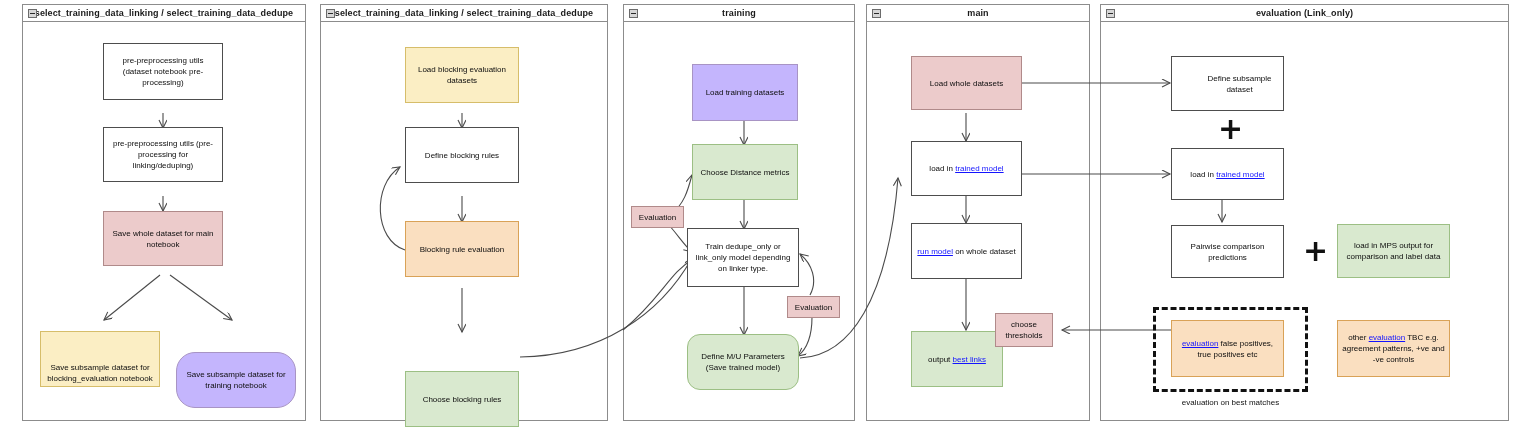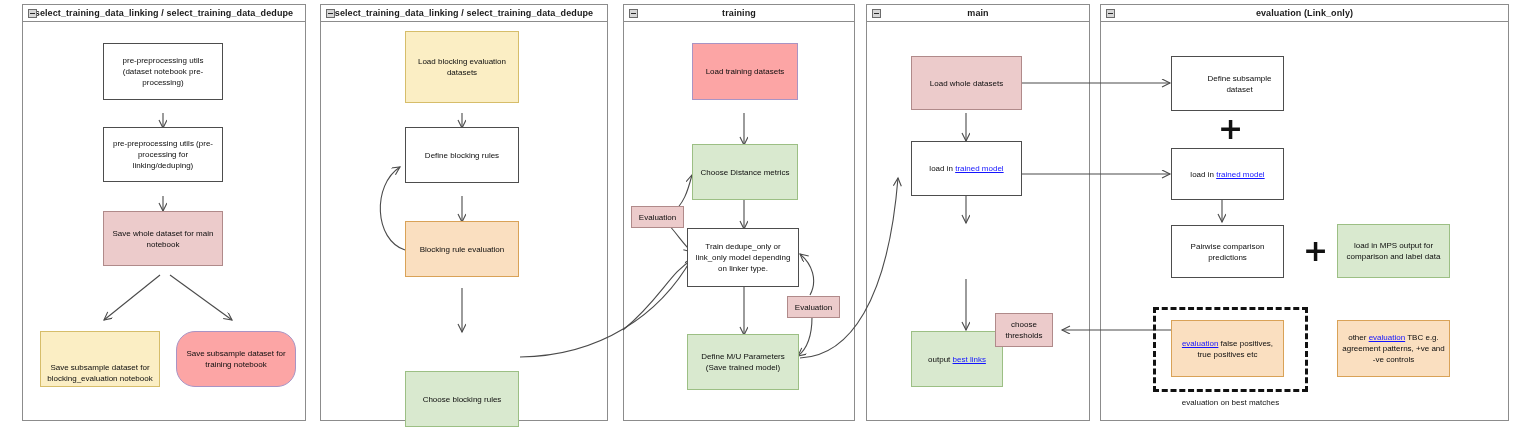--- a/index.html
+++ b/index.html
@@ -69,21 +69,21 @@
     text-align: center;
     font-size: 8px;
     line-height: 11px;
     color: #0d0d0d;
     padding: 2px 4px;
     z-index: 3;
   }
   .node-white  { background:#ffffff; border-color:#4d4d4d; }
   .node-red    { background:#eccbcb; border-color:#b08a8a; }
   .node-yellow { background:#fbeec4; border-color:#d6bd6a; }
-  .node-purple { background:#fca5a5; border-color:#a894c4; }
+  .node-purple { background:#c4b5fd; border-color:#a894c4;margin-top:21px; }
   .node-orange { background:#fadfc0; border-color:#d9a257; }
   .node-green  { background:#d9e9cf; border-color:#9cbf84; }
 
   .lbl { display:block; }
   .lnk {
     color: #1414ff;
     text-decoration: underline;
   }
   .plus {
     position: absolute;
@@ -191,21 +191,21 @@
     <span class="lbl">Save subsample dataset for training notebook</span>
   </div>
 
   <div class="panel" style="left:320px; top:4px; width:288px; height:417px;">
     <div class="panel-header">
       <span class="collapse-icon"></span>
       <span class="panel-title">select_training_data_linking / select_training_data_dedupe</span>
     </div>
   </div>
 
-  <div class="node node-yellow" style="left:405px; top:31px; width:114px; height:72px;">
+  <div class="node node-yellow" style="left:405px; top:47px; width:114px; height:56px;">
     <span class="lbl">Load blocking evaluation datasets</span>
   </div>
   <div class="node node-white" style="left:405px; top:127px; width:114px; height:56px;">
     <span class="lbl">Define blocking rules</span>
   </div>
   <div class="node node-orange" style="left:405px; top:221px; width:114px; height:56px;">
     <span class="lbl">Blocking rule evaluation</span>
   </div>
   <div class="node node-green" style="left:405px; top:331px; width:114px; height:56px;margin-top:40px;">
     <span class="lbl">Choose blocking rules</span>
@@ -220,21 +220,21 @@
 
   <div class="node node-purple" style="left:692px; top:43px; width:106px; height:57px;">
     <span class="lbl">Load training datasets</span>
   </div>
   <div class="node node-green" style="left:692px; top:144px; width:106px; height:56px;">
     <span class="lbl">Choose Distance metrics</span>
   </div>
   <div class="node node-white" style="left:687px; top:228px; width:112px; height:59px;">
     <span class="lbl">Train dedupe_only or link_only model depending on linker type.</span>
   </div>
-  <div class="node node-green" style="left:687px; top:334px; width:112px; height:56px;">
+  <div class="node node-green" style="left:687px; top:334px; width:112px; height:56px;border-radius:13px;">
     <span class="lbl">Define M/U Parameters (Save trained model)</span>
   </div>
   <div class="node node-red" style="left:631px; top:206px; width:53px; height:22px;">
     <span class="lbl">Evaluation</span>
   </div>
   <div class="node node-red" style="left:787px; top:296px; width:53px; height:22px;">
     <span class="lbl">Evaluation</span>
   </div>
 
   <div class="panel" style="left:866px; top:4px; width:224px; height:417px;">
@@ -242,20 +242,23 @@
       <span class="collapse-icon"></span>
       <span class="panel-title">main</span>
     </div>
   </div>
 
   <div class="node node-red" style="left:911px; top:56px; width:111px; height:54px;">
     <span class="lbl">Load whole datasets</span>
   </div>
   <div class="node node-white" style="left:911px; top:141px; width:111px; height:55px;">
     <span><span>load in </span><a class="lnk" href="#">trained model</a></span>
+  </div>
+  <div class="node node-white" style="left:911px; top:223px; width:111px; height:56px;">
+    <span><a class="lnk" href="#">run model</a><span> on whole dataset</span></span>
   </div>
   <div class="node node-green" style="left:911px; top:331px; width:92px; height:56px;">
     <span><span>output </span><a class="lnk" href="#">best links</a></span>
   </div>
   <div class="node node-red" style="left:995px; top:313px; width:58px; height:34px; z-index:4;">
     <span class="lbl">choose thresholds</span>
   </div>
 
   <div class="panel" style="left:1100px; top:4px; width:409px; height:417px;">
     <div class="panel-header">

